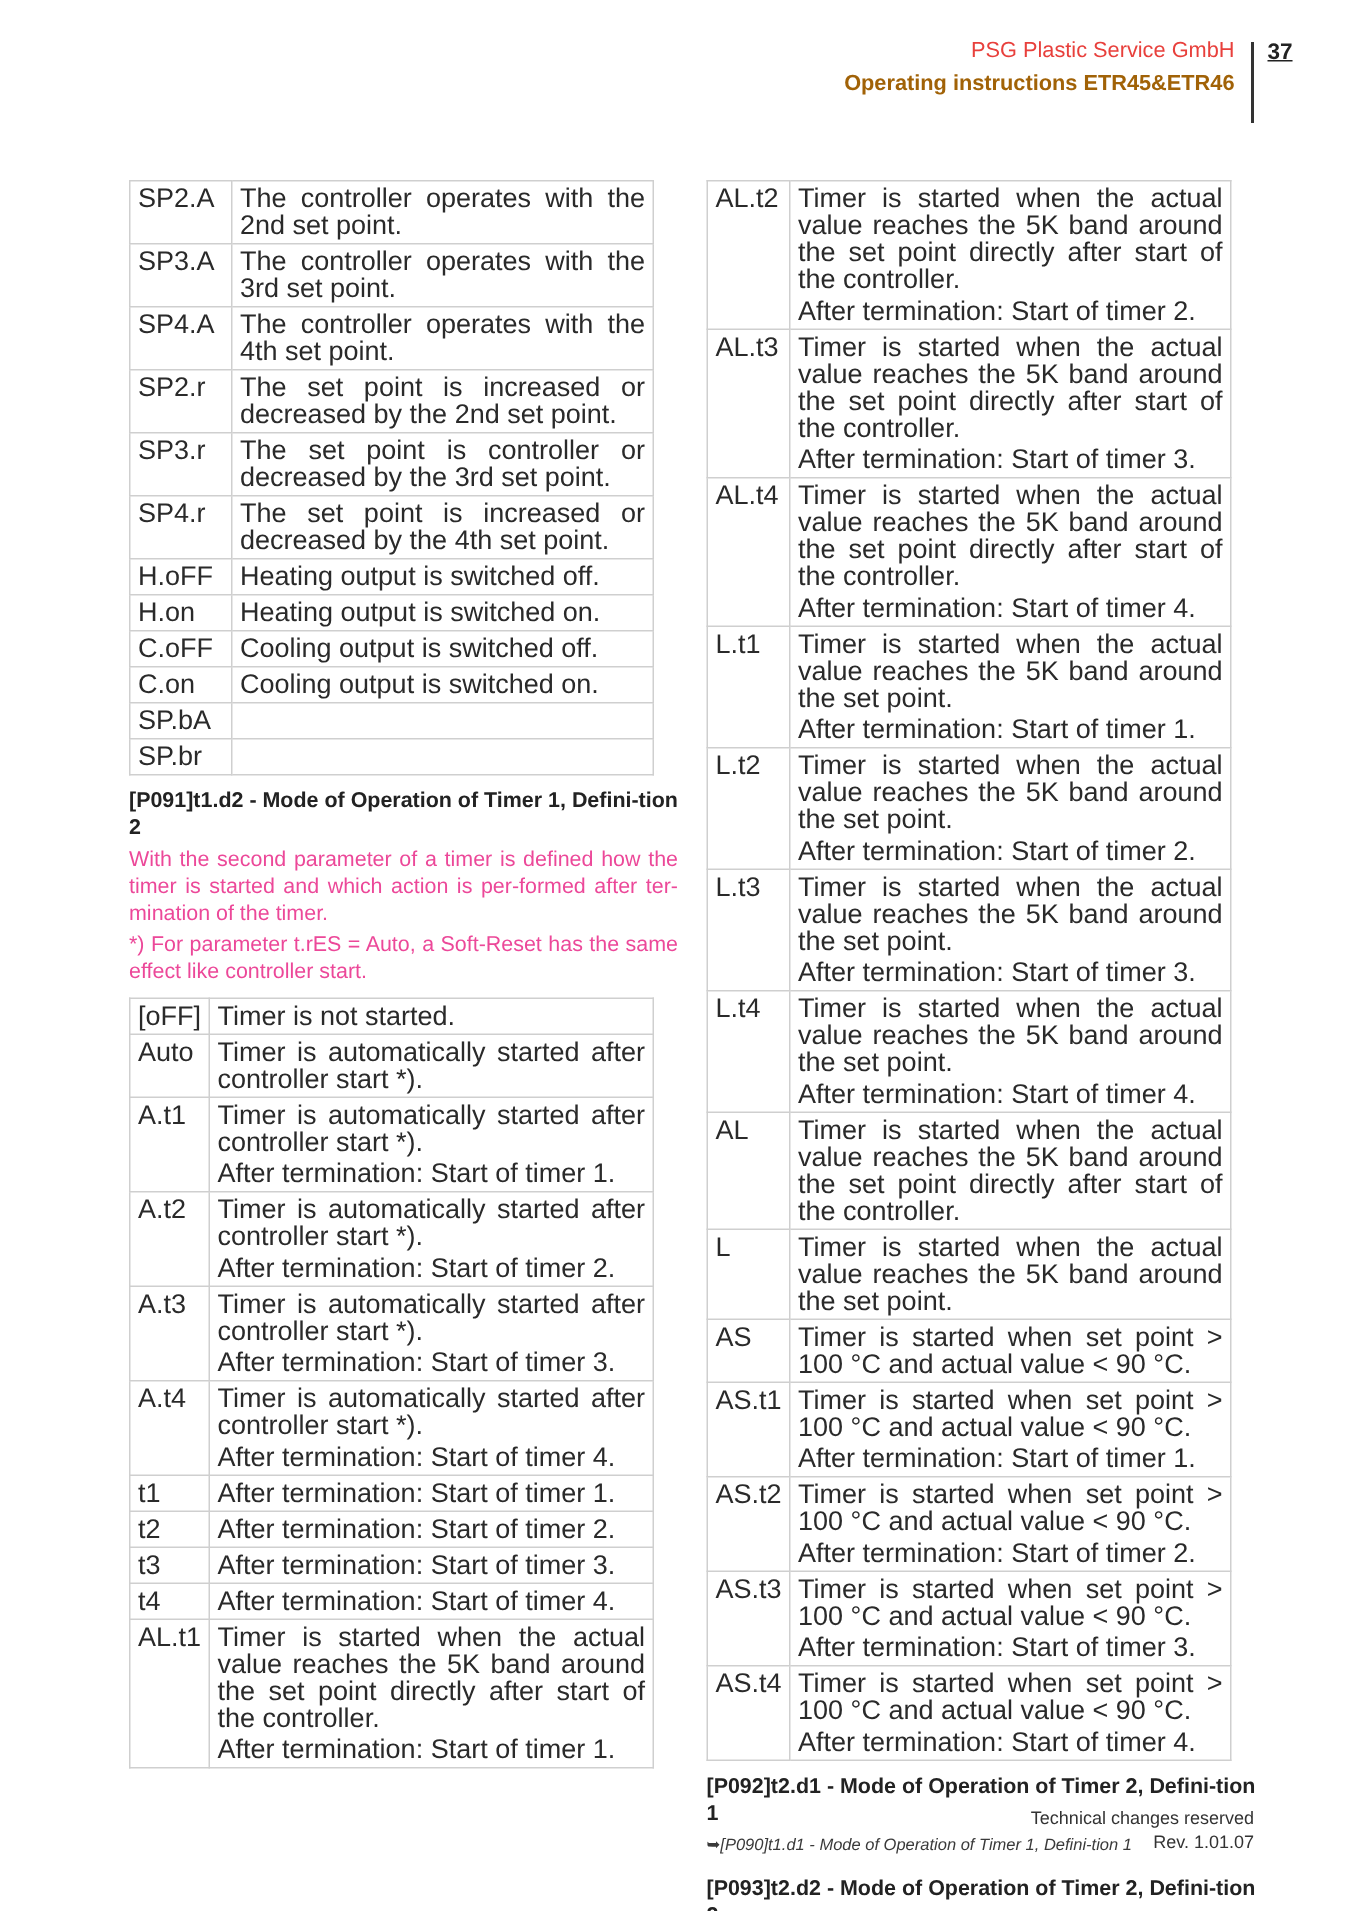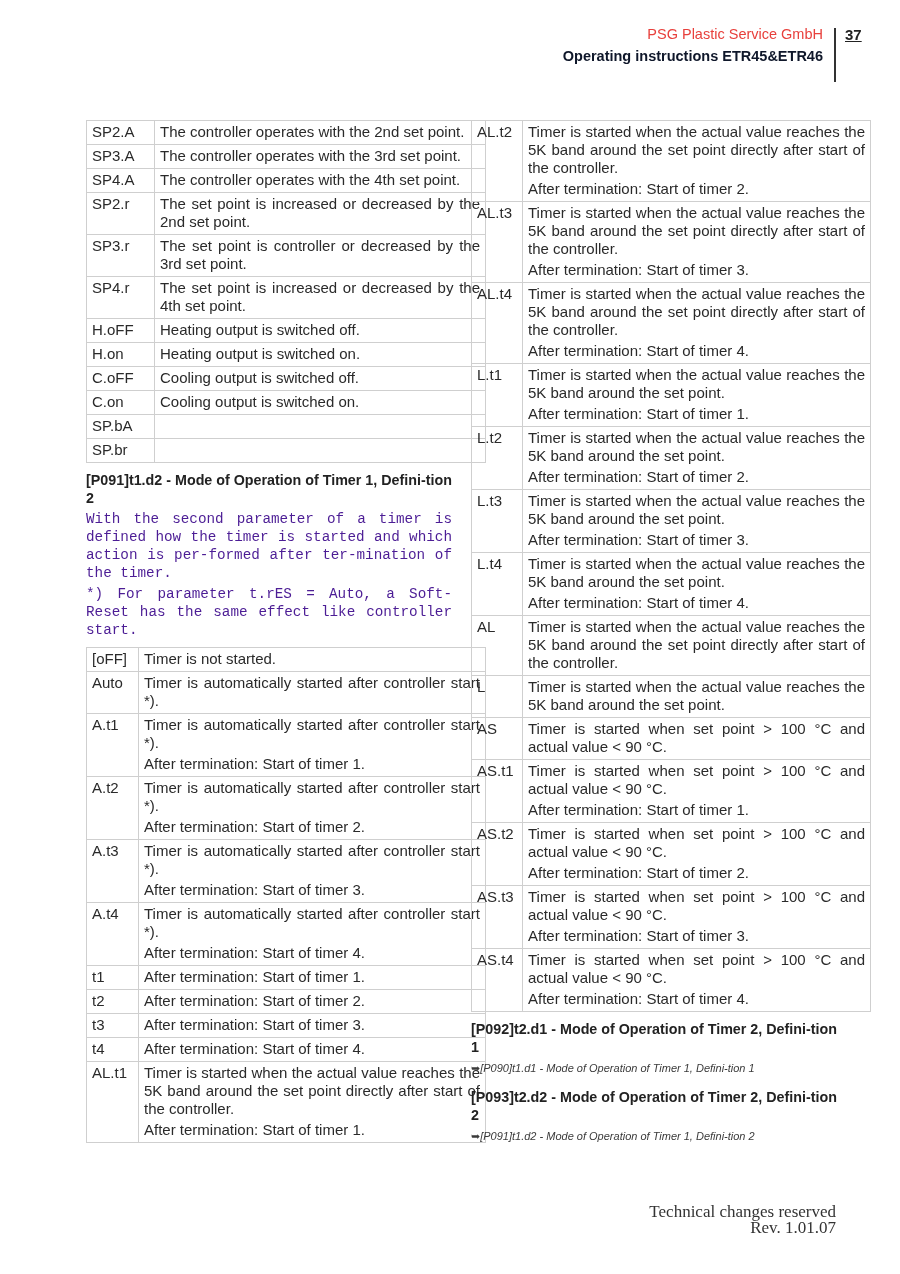--- a/index.html
+++ b/index.html
@@ -6,61 +6,61 @@
     body {
       width: 900px; height: 1274px; position: relative; overflow: hidden;
       font-family: "Liberation Sans", sans-serif; color: #2a2a2a;
     }
     .hdr-company {
       position: absolute; right: 77px; top: 26px;
       font-size: 14.5px; color: #e8403c; text-align: right; white-space: nowrap;
     }
     .hdr-title {
       position: absolute; right: 77px; top: 48px;
-      font-size: 14.5px; font-weight: bold; color: #0f172a; text-align: right; white-space: nowrap;
+      font-size: 14.5px; font-weight: bold; color: #a16207; text-align: right; white-space: nowrap;
     }
     .hdr-rule {
       position: absolute; left: 834px; top: 28px; width: 2px; height: 54px; background: #333;
     }
     .hdr-page {
       position: absolute; left: 845px; top: 26px; font-size: 15px; font-weight: bold; color: #222; text-decoration: underline;
     }
     .col { position: absolute; top: 120px; width: 366px; }
     .col-left { left: 86px; }
     .col-right { left: 471px; }
 
     table.ptab {
-      border-collapse: collapse; width: 400px; font-size: 15px; line-height: 18px;
+      border-collapse: collapse; width: 350px; font-size: 18px; line-height: 18px;
       color: #2a2a2a;
     }
     table.ptab td {
       border: 1.5px solid #cfcfcf; vertical-align: top; padding: 2px 5px 3px 5px;
     }
     table.ptab td.code { white-space: nowrap; }
     table.t1 td.code { width: 57px; }
     table.t2 td.code { width: 41px; }
     table.t3 td.code { width: 40px; margin-left: 20px; }
     td.desc { text-align: justify; }
     .dline { display: block; }
     .dline + .dline { margin-top: 3px; }
     .sec-title {
       font-size: 14.3px; font-weight: bold; line-height: 18px; color: #222;
       margin: 8px 0 3px 0;
     }
     .para {
-      font-size: 14.3px; line-height: 18px; color: #4c1d95; text-align: justify; margin: 0 0 3px 0; font-family: Liberation Mono, monospace;
+      font-size: 14.3px; line-height: 18px; color: #ec4899; text-align: justify; margin: 0 0 3px 0;
     }
     .ref {
       font-size: 11px; line-height: 19px; font-style: italic; color: #3a3a3a; text-align: justify;
       margin: 2px 0 10px 0;
     }
     .ref .arrow { font-style: normal; }
     .footer {
       position: absolute; right: 64px; top: 1204px; text-align: right;
-      font-size: 17px; line-height: 16px; color: #333; font-family: Liberation Serif, serif;
+      font-size: 12px; line-height: 16px; color: #333;
     }
   </style>
 </head>
 <body>
 
 <div>
   <div class="hdr-company">PSG Plastic Service GmbH</div>
   <div class="hdr-title">Operating instructions ETR45&amp;ETR46</div>
   <div class="hdr-rule"></div>
   <div class="hdr-page">37</div>

